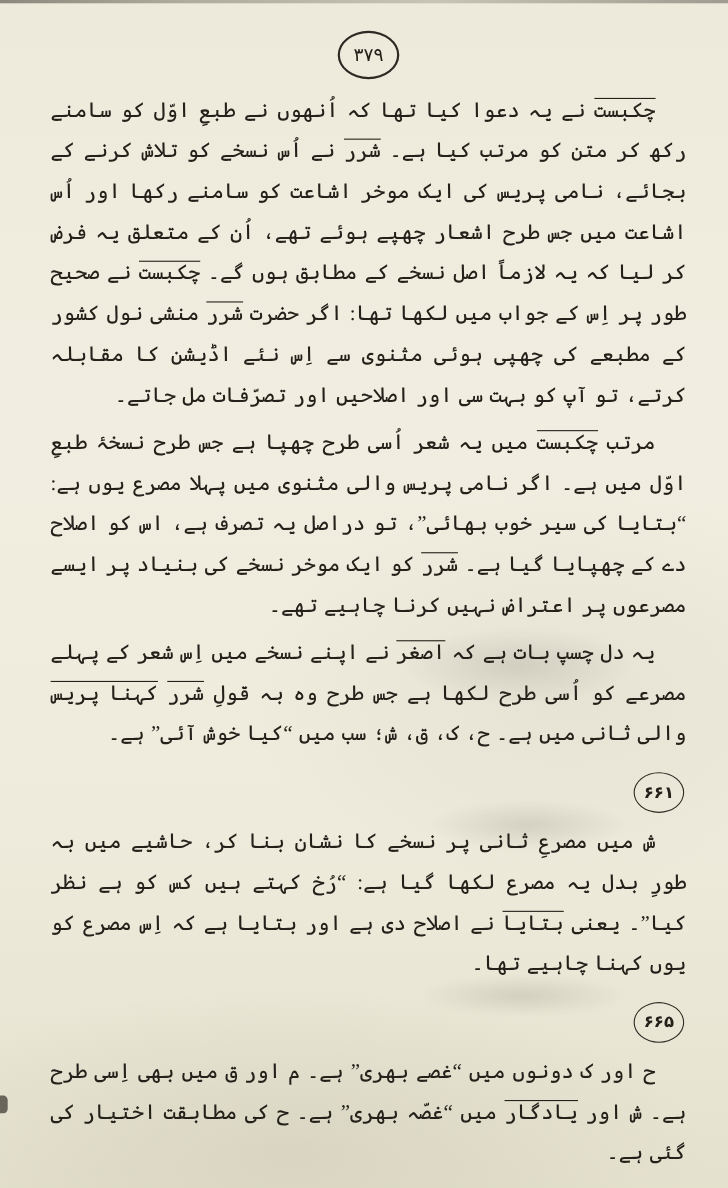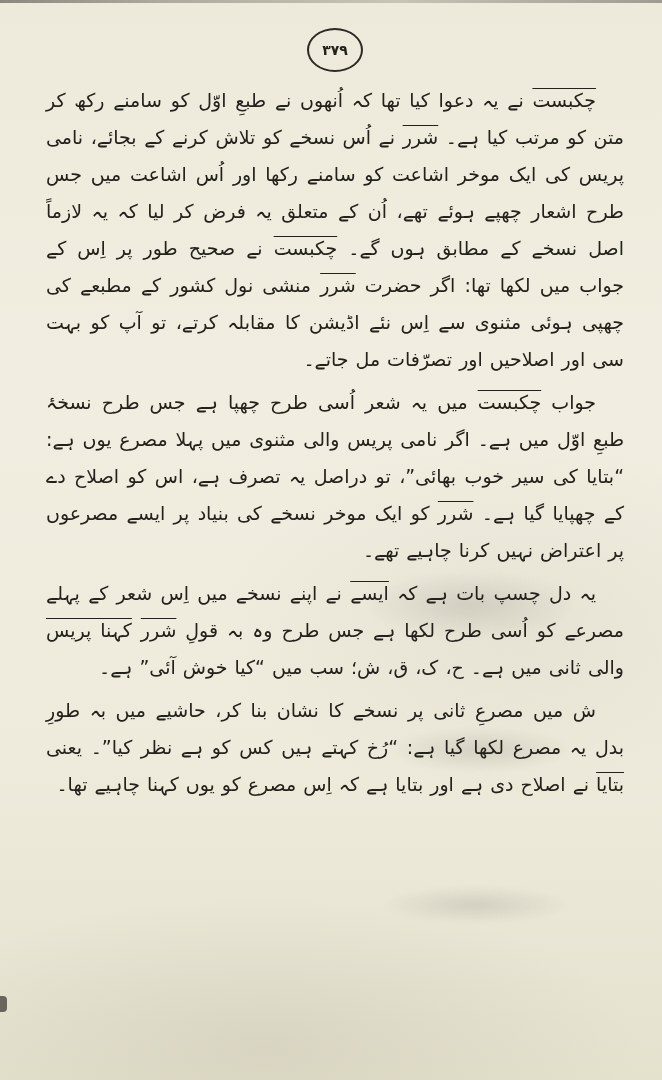--- a/index.html
+++ b/index.html
@@ -35,46 +35,50 @@
   .content{
     position:absolute;top:22px;right:38px;left:46px;
     direction:rtl;color:#23211a;
   }
   .pagenum-row{text-align:center;margin:6px 0 10px 0;}
   .circle{
     display:inline-flex;align-items:center;justify-content:center;
     border:2px solid #2c2a23;border-radius:50%;
     color:#23211a;line-height:1;
   }
-  .pagenum{width:52px;height:40px;font-size:14px;font-weight:bold;letter-spacing:1px;}
+  .pagenum{width:52px;height:40px;font-size:17px;font-weight:normal;letter-spacing:1px;}
   .marker-row{text-align:right;margin:16px 2px 8px 0;}
   .marker{width:44px;height:35px;font-size:15px;font-weight:bold;letter-spacing:1px;border-width:1.7px;}
   .para{
     margin:0 0 6px 0;
     font-size:19px;line-height:37px;
     text-align:justify;text-align-last:right;
     text-indent:28px;
     word-spacing:1px;
+    font-family:Liberation Serif, serif;
   }
   .over{text-decoration:overline;text-decoration-thickness:1.4px;text-decoration-color:#23211a;}
 </style>
 </head>
 <body>
 
 <div class="page">
   <div class="top-edge"></div>
   <div class="bleed b1"></div>
   <div class="bleed b2"></div>
   <div class="bleed b3"></div>
   <div class="corner-mark"></div>
 
   <div class="content">
     <div class="pagenum-row">
       <span class="circle pagenum">۳۷۹</span>
     </div>
     <div id="paragraphs">
         <p class="para"><span class="over">چکبست</span><span> نے یہ دعوا کیا تھا کہ اُنھوں نے طبعِ اوّل کو سامنے رکھ کر متن کو مرتب کیا ہے۔ </span><span class="over">شرر</span><span> نے اُس نسخے کو تلاش کرنے کے بجائے، نامی پریس کی ایک موخر اشاعت کو سامنے رکھا اور اُس اشاعت میں جس طرح اشعار چھپے ہوئے تھے، اُن کے متعلق یہ فرض کر لیا کہ یہ لازماً اصل نسخے کے مطابق ہوں گے۔ </span><span class="over">چکبست</span><span> نے صحیح طور پر اِس کے جواب میں لکھا تھا: اگر حضرت </span><span class="over">شرر</span><span> منشی نول کشور کے مطبعے کی چھپی ہوئی مثنوی سے اِس نئے اڈیشن کا مقابلہ کرتے، تو آپ کو بہت سی اور اصلاحیں اور تصرّفات مل جاتے۔</span></p>
-        <p class="para"><span>جواب </span><span class="over">چکبست</span><span> میں یہ شعر اُسی طرح چھپا ہے جس طرح نسخۂ طبعِ اوّل میں ہے۔ اگر نامی پریس والی مثنوی میں پہلا مصرع یوں ہے: “بتایا کی سیر خوب بھائی”، تو دراصل یہ تصرف ہے، اس کو اصلاح دے کے چھپایا گیا ہے۔ </span><span class="over">شرر</span><span> کو ایک موخر نسخے کی بنیاد پر ایسے مصرعوں پر اعتراض نہیں کرنا چاہیے تھے۔</span></p>
-        <p class="para"><span>یہ دل چسپ بات ہے کہ </span><span class="over">ایسے</span><span> نے اپنے نسخے میں اِس شعر کے پہلے مصرعے کو اُسی طرح لکھا ہے جس طرح وہ بہ قولِ </span><span class="over">شرر</span><span> </span><span class="over">کہنا پریس</span><span> والی ثانی میں ہے۔ ح، ک، ق، ش؛ سب میں “کیا خوش آئی” ہے۔</span></p>
+        <p class="para"><span>مرتب </span><span class="over">چکبست</span><span> میں یہ شعر اُسی طرح چھپا ہے جس طرح نسخۂ طبعِ اوّل میں ہے۔ اگر نامی پریس والی مثنوی میں پہلا مصرع یوں ہے: “بتایا کی سیر خوب بھائی”، تو دراصل یہ تصرف ہے، اس کو اصلاح دے کے چھپایا گیا ہے۔ </span><span class="over">شرر</span><span> کو ایک موخر نسخے کی بنیاد پر ایسے مصرعوں پر اعتراض نہیں کرنا چاہیے تھے۔</span></p>
+        <p class="para"><span>یہ دل چسپ بات ہے کہ </span><span class="over">اصغر</span><span> نے اپنے نسخے میں اِس شعر کے پہلے مصرعے کو اُسی طرح لکھا ہے جس طرح وہ بہ قولِ </span><span class="over">شرر</span><span> </span><span class="over">کہنا پریس</span><span> والی ثانی میں ہے۔ ح، ک، ق، ش؛ سب میں “کیا خوش آئی” ہے۔</span></p>
+        <div class="marker-row"><span class="circle marker">۶۶۱</span></div>
         <p class="para"><span>ش میں مصرعِ ثانی پر نسخے کا نشان بنا کر، حاشیے میں بہ طورِ بدل یہ مصرع لکھا گیا ہے: “رُخ کہتے ہیں کس کو ہے نظر کیا”۔ یعنی </span><span class="over">بتایا</span><span> نے اصلاح دی ہے اور بتایا ہے کہ اِس مصرع کو یوں کہنا چاہیے تھا۔</span></p>
+        <div class="marker-row"><span class="circle marker">۶۶۵</span></div>
+        <p class="para"><span>ح اور ک دونوں میں “غصے بھری” ہے۔ م اور ق میں بھی اِسی طرح ہے۔ ش اور </span><span class="over">یادگار</span><span> میں “غصّہ بھری” ہے۔ ح کی مطابقت اختیار کی گئی ہے۔</span></p>
       </div>
   </div>
 </div>
 
 </body></html>

